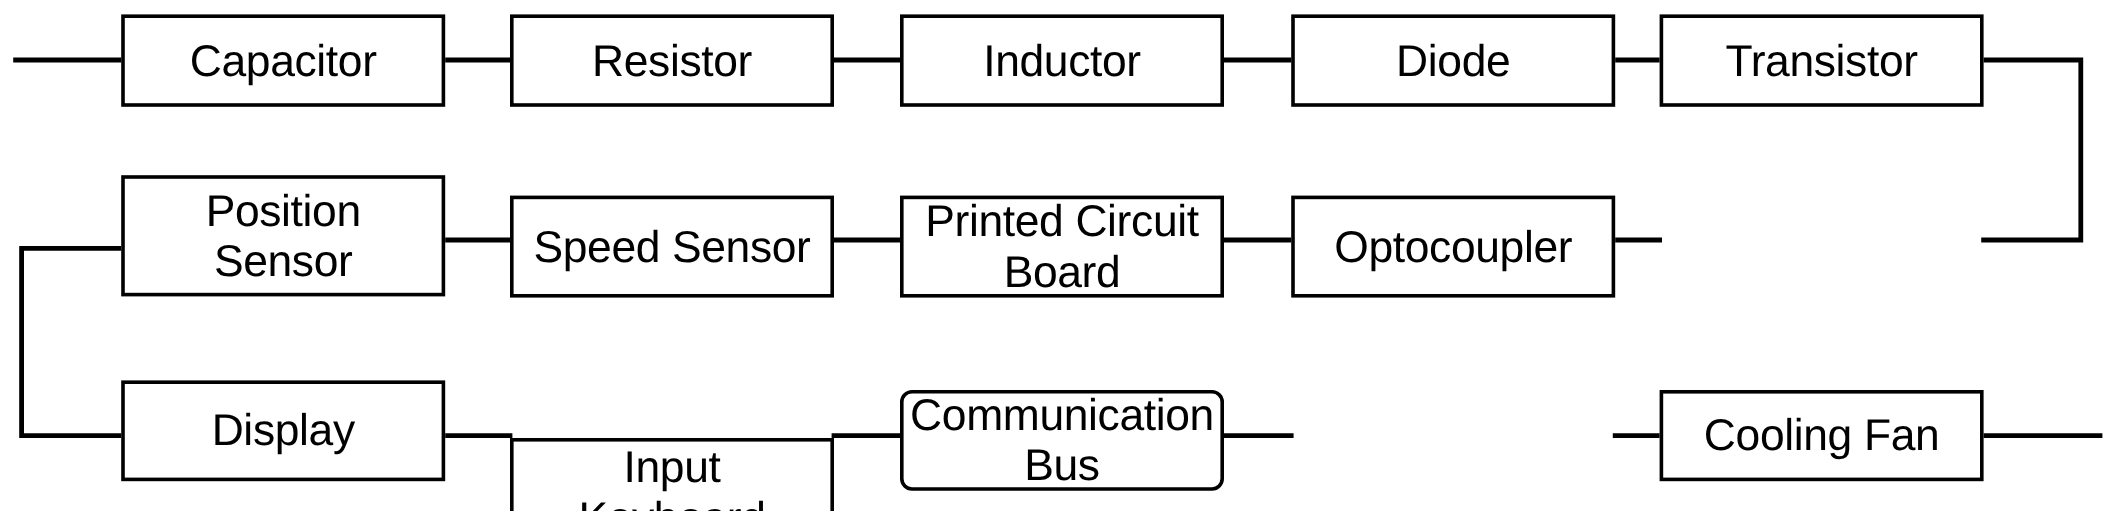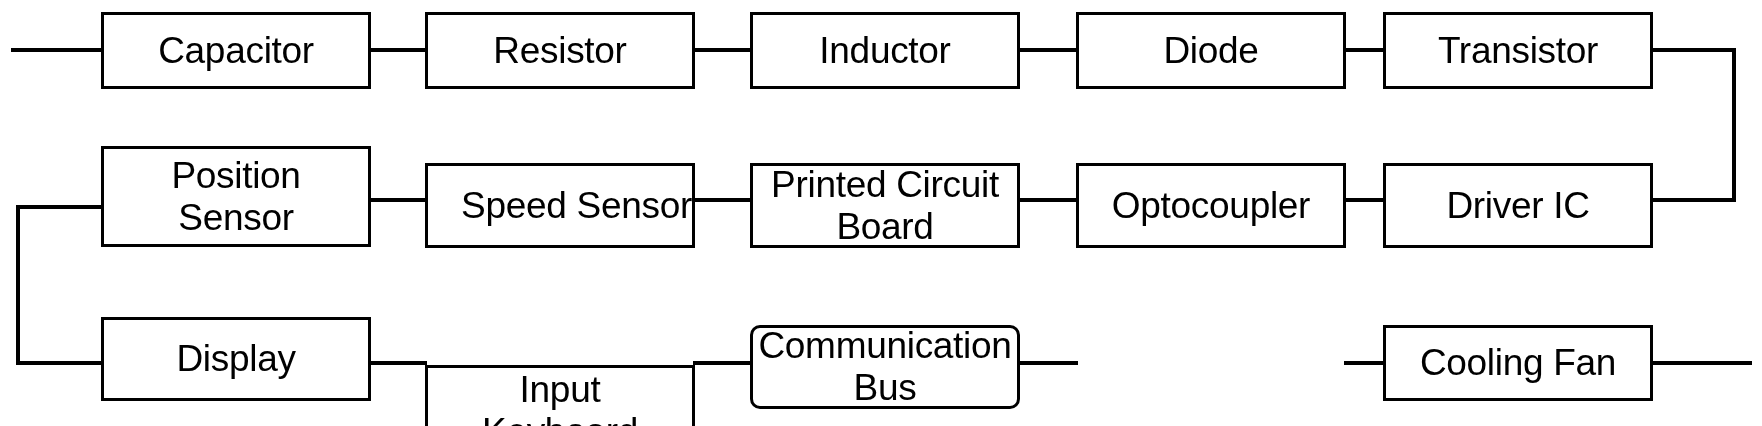--- a/index.html
+++ b/index.html
@@ -104,35 +104,32 @@
   <div class="node" style="left:1383px; top:12px; width:270px; height:77px;">
     <span class="label">Transistor</span>
   </div>
 
   <div class="node" style="left:101px; top:146px; width:270px; height:101px;">
     <span class="label">Position
 Sensor</span>
   </div>
 
   <div class="node overflow" style="left:425px; top:163px; width:270px; height:85px;">
-    <span class="label" style="width:290px;text-align:right;">Speed Sensor</span>
+    <span class="label" style="width:290px;">Speed Sensor</span>
   </div>
 
   <div class="node overflow" style="left:750px; top:163px; width:270px; height:85px;">
     <span class="label" style="width:300px;">Printed Circuit
 Board</span>
   </div>
 
   <div class="node" style="left:1076px; top:163px; width:270px; height:85px;">
     <span class="label">Optocoupler</span>
   </div>
 
-  <div class="node" style="left:1383px; top:163px; width:270px; height:85px;">
-    <span class="label">Driver IC</span>
-  </div>
 
   <div class="node" style="left:101px; top:317px; width:270px; height:84px;">
     <span class="label">Display</span>
   </div>
 
   <div class="node" style="left:425px; top:317px; width:270px; height:92px;margin-top:48px;">
     <span class="label">Input
 Keyboard</span>
   </div>
 

